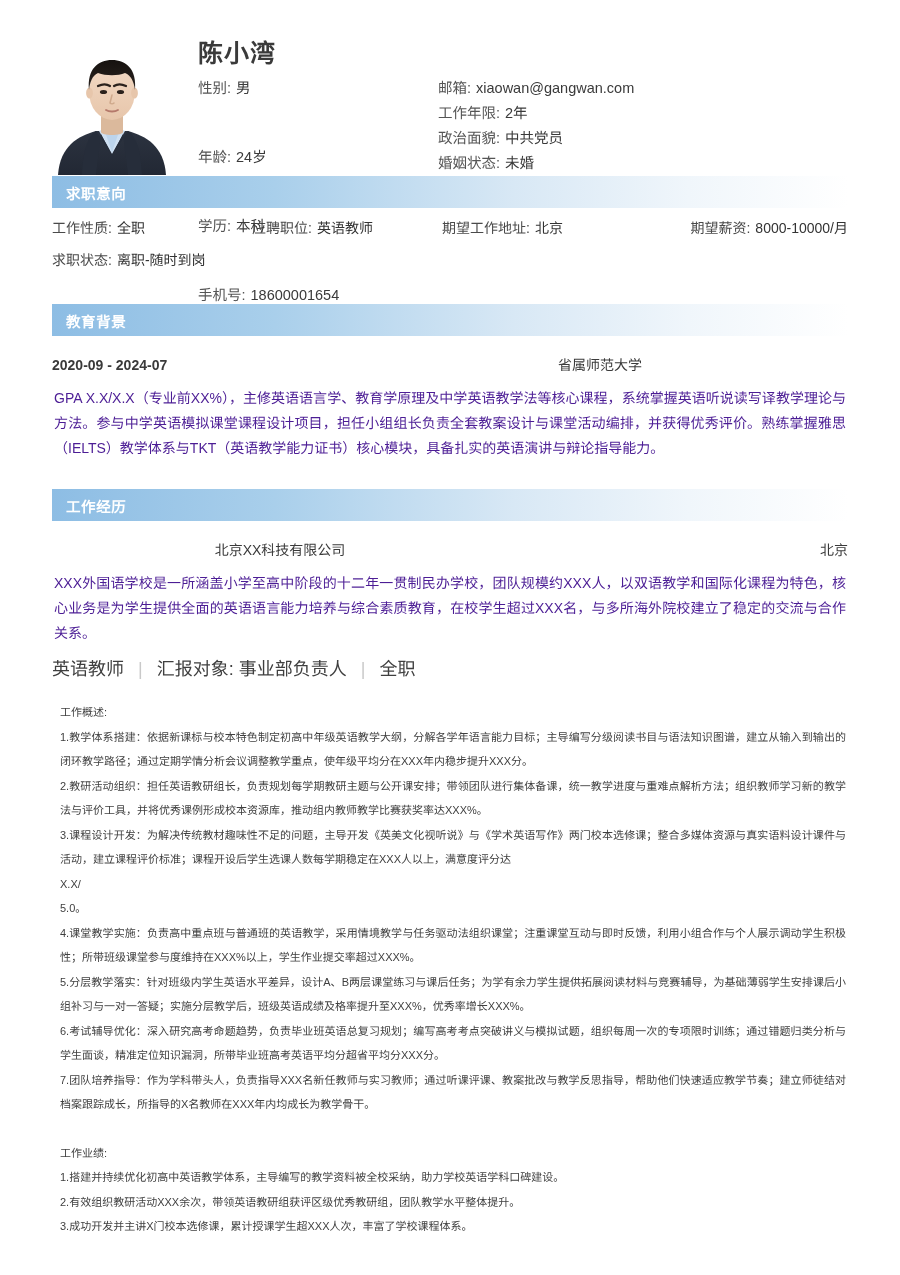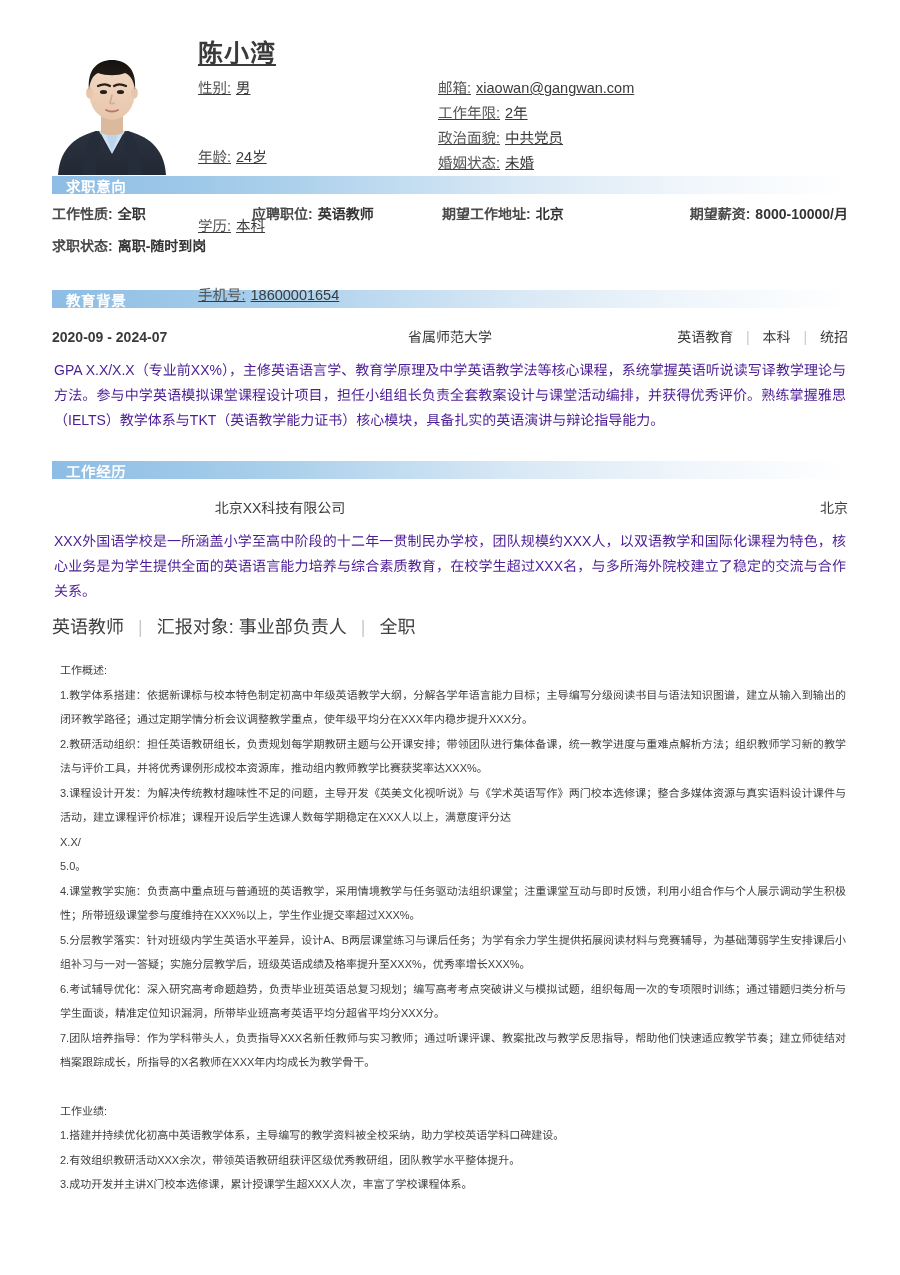--- a/index.html
+++ b/index.html
@@ -40,21 +40,20 @@
     position: relative;
     overflow: hidden;
   }
   .photo svg { display: block; width: 120px; height: 133px; }
 
   .header-main {
     flex: 1;
     padding-left: 26px;
     position: relative;
     top: -6px;
-    text-decoration: underline;
   }
   .name {
     font-size: 25px;
     font-weight: bold;
     color: #3a3a3a;
     letter-spacing: 1px;
     line-height: 34px;
     margin-bottom: 6px;
   }
   .info-grid {
@@ -70,21 +69,21 @@
     font-size: 14.5px;
     line-height: 25px;
     color: #4a4a4a;
     white-space: nowrap;
   }
   .info-row .lbl { color: #555; }
   .info-row .val { color: #3a3a3a; margin-left: 5px; }
 
   
   .section-bar {
-    height: 18px;
+    height: 32px;
     margin-top: 28px;
     background: linear-gradient(to right, #8dbde4 0%, #a9cfeb 28%, #d8e8f5 58%, #f0f6fb 80%, #ffffff 100%);
     display: flex;
     align-items: center;
   }
   .section-bar .section-title {
     color: #ffffff;
     font-size: 14.5px;
     font-weight: bold;
     letter-spacing: 0.6px;
@@ -93,21 +92,20 @@
 
   
   .block { padding-top: 4px; }
 
   .kv-row {
     display: flex;
     font-size: 14px;
     line-height: 32px;
     color: #3f3f3f;
     white-space: nowrap;
-    font-weight: bold;
   }
   .kv-row .kv { }
   .kv-row .kv .lbl { color: #4a4a4a; }
   .kv-row .kv .val { color: #333; margin-left: 5px; }
   .kv-w1 { width: 200px; }
   .kv-w2 { width: 190px; }
   .kv-w3 { width: 230px; }
   .kv-last { flex: 1; text-align: right; }
 
   
@@ -273,27 +271,20 @@
     </div>
   </div>
 
   <div class="section-bar">
     <span class="section-title">教育背景</span>
   </div>
   <div class="block">
     <div class="entry-head">
       <span class="date">2020-09 - 2024-07</span>
       <span class="org">省属师范大学</span>
-      <span class="right">
-        <span>英语教育</span>
-        <span class="meta-sep">|</span>
-        <span>本科</span>
-        <span class="meta-sep">|</span>
-        <span>统招</span>
-      </span>
     </div>
     <div class="desc">GPA X.X/X.X（专业前XX%），主修英语语言学、教育学原理及中学英语教学法等核心课程，系统掌握英语听说读写译教学理论与方法。参与中学英语模拟课堂课程设计项目，担任小组组长负责全套教案设计与课堂活动编排，并获得优秀评价。熟练掌握雅思（IELTS）教学体系与TKT（英语教学能力证书）核心模块，具备扎实的英语演讲与辩论指导能力。</div>
   </div>
 
   <div class="section-bar">
     <span class="section-title">工作经历</span>
   </div>
   <div class="block">
     <div class="entry-head">
       <span class="org-wide">北京XX科技有限公司</span>

